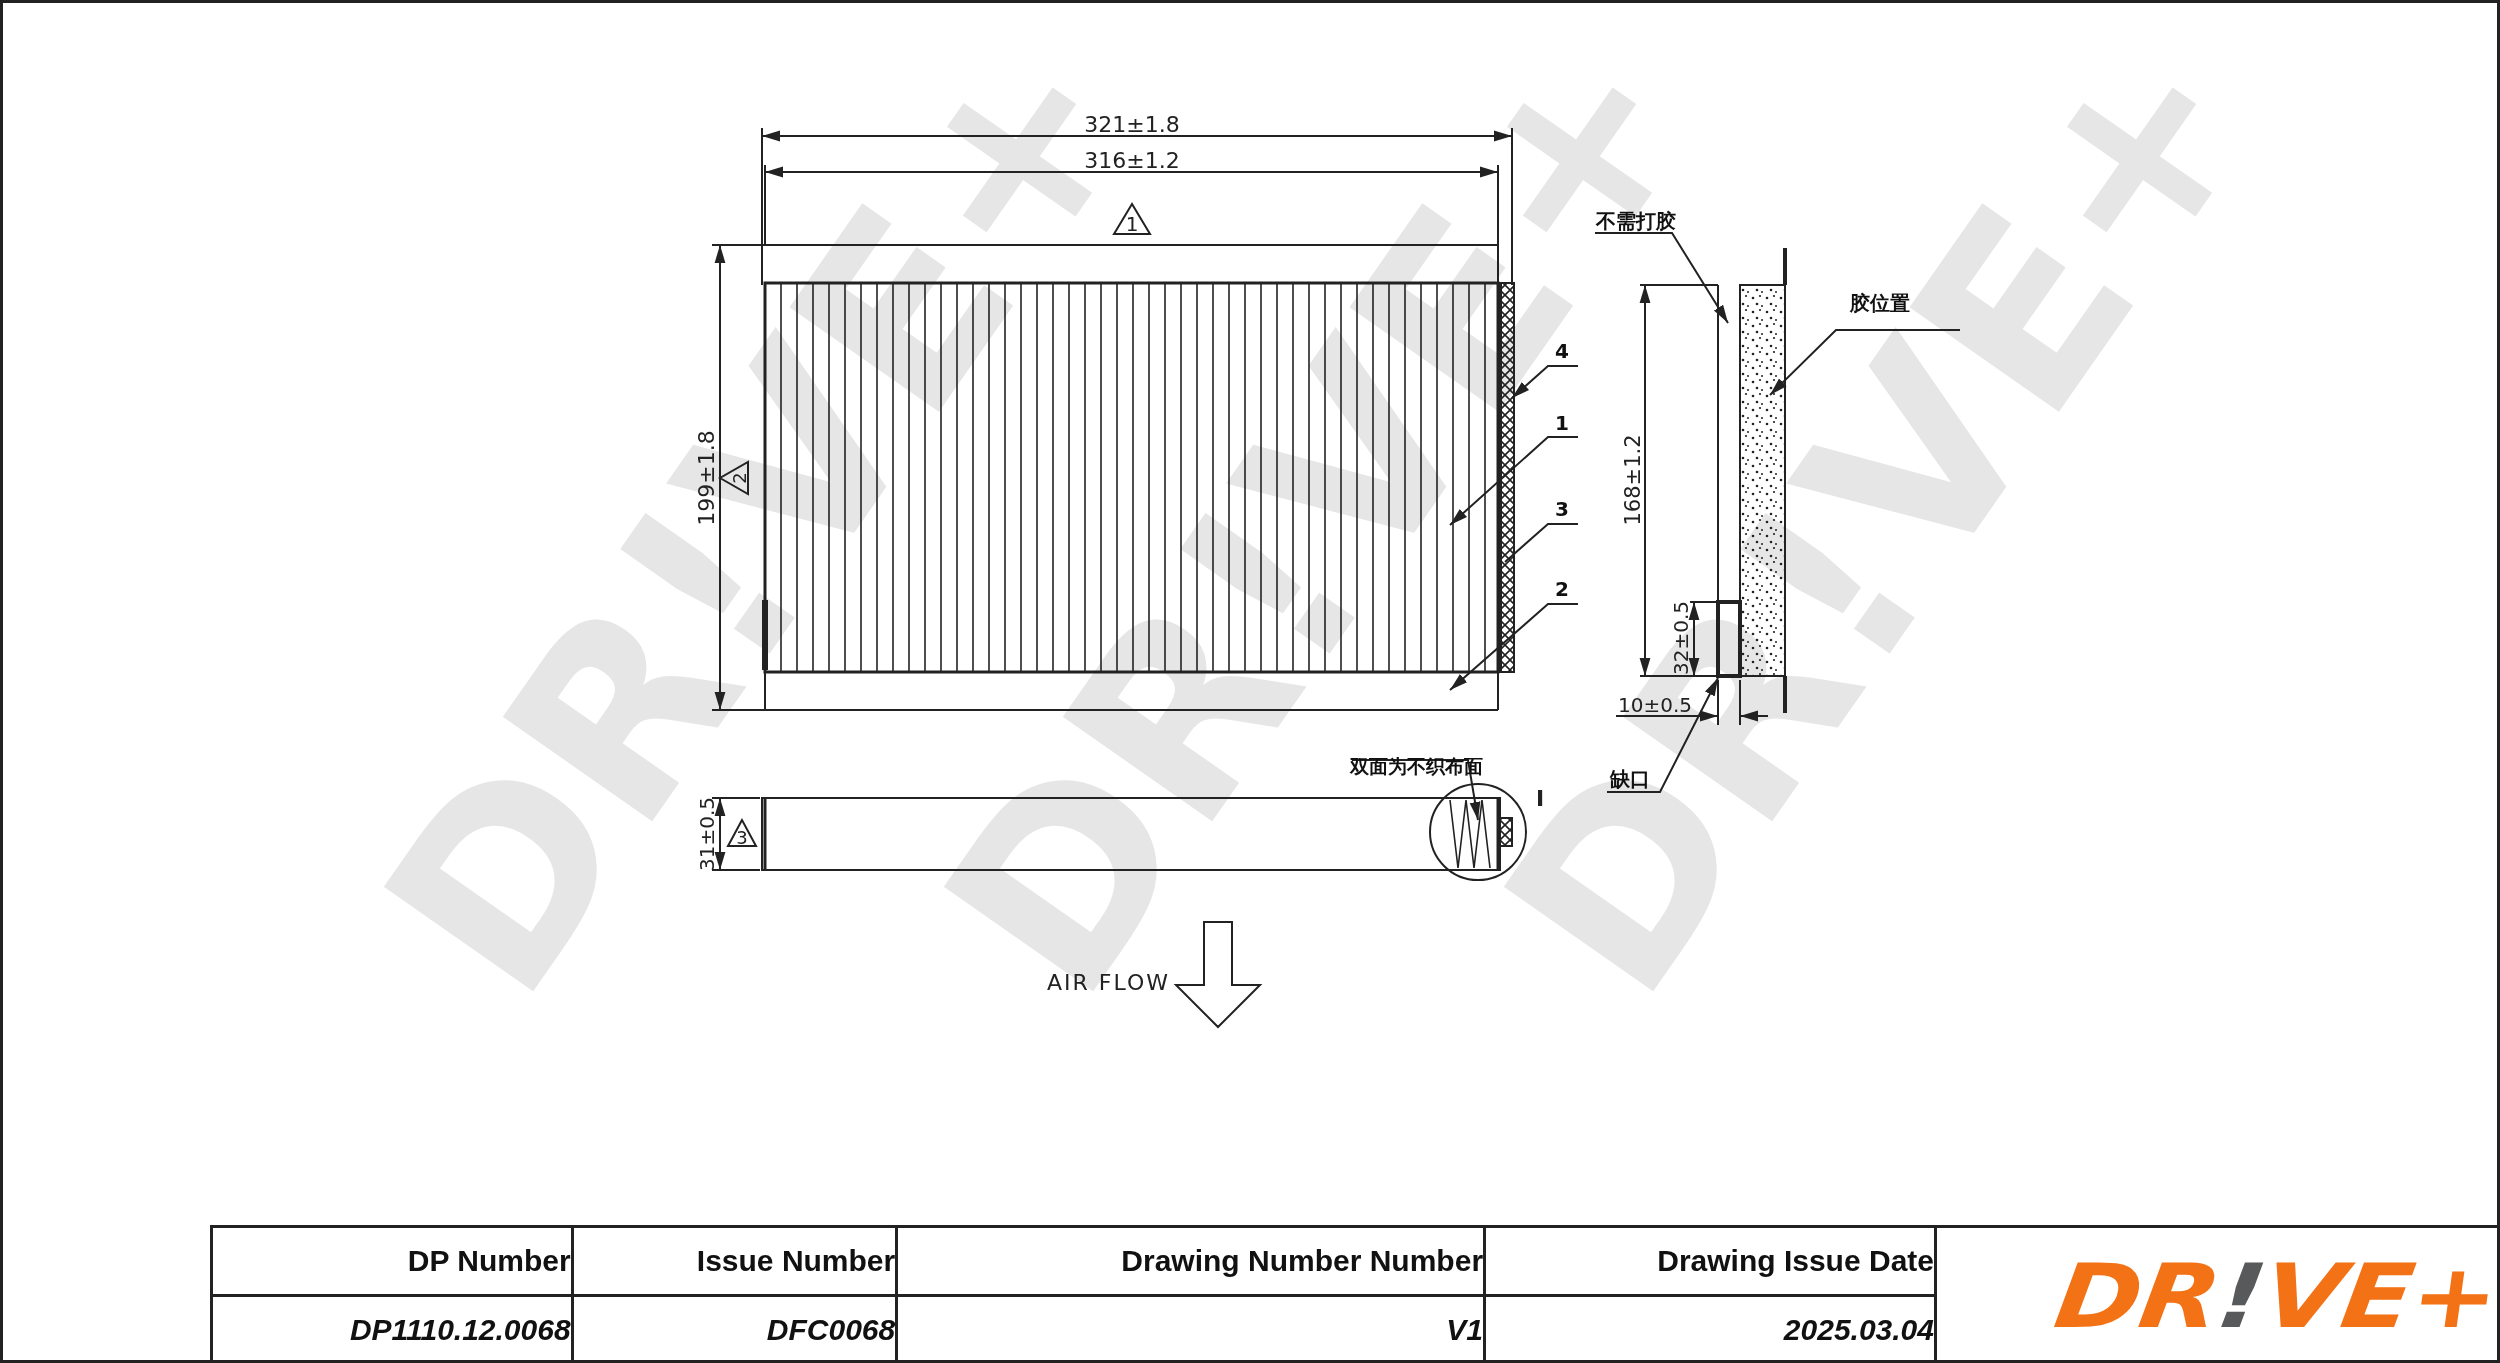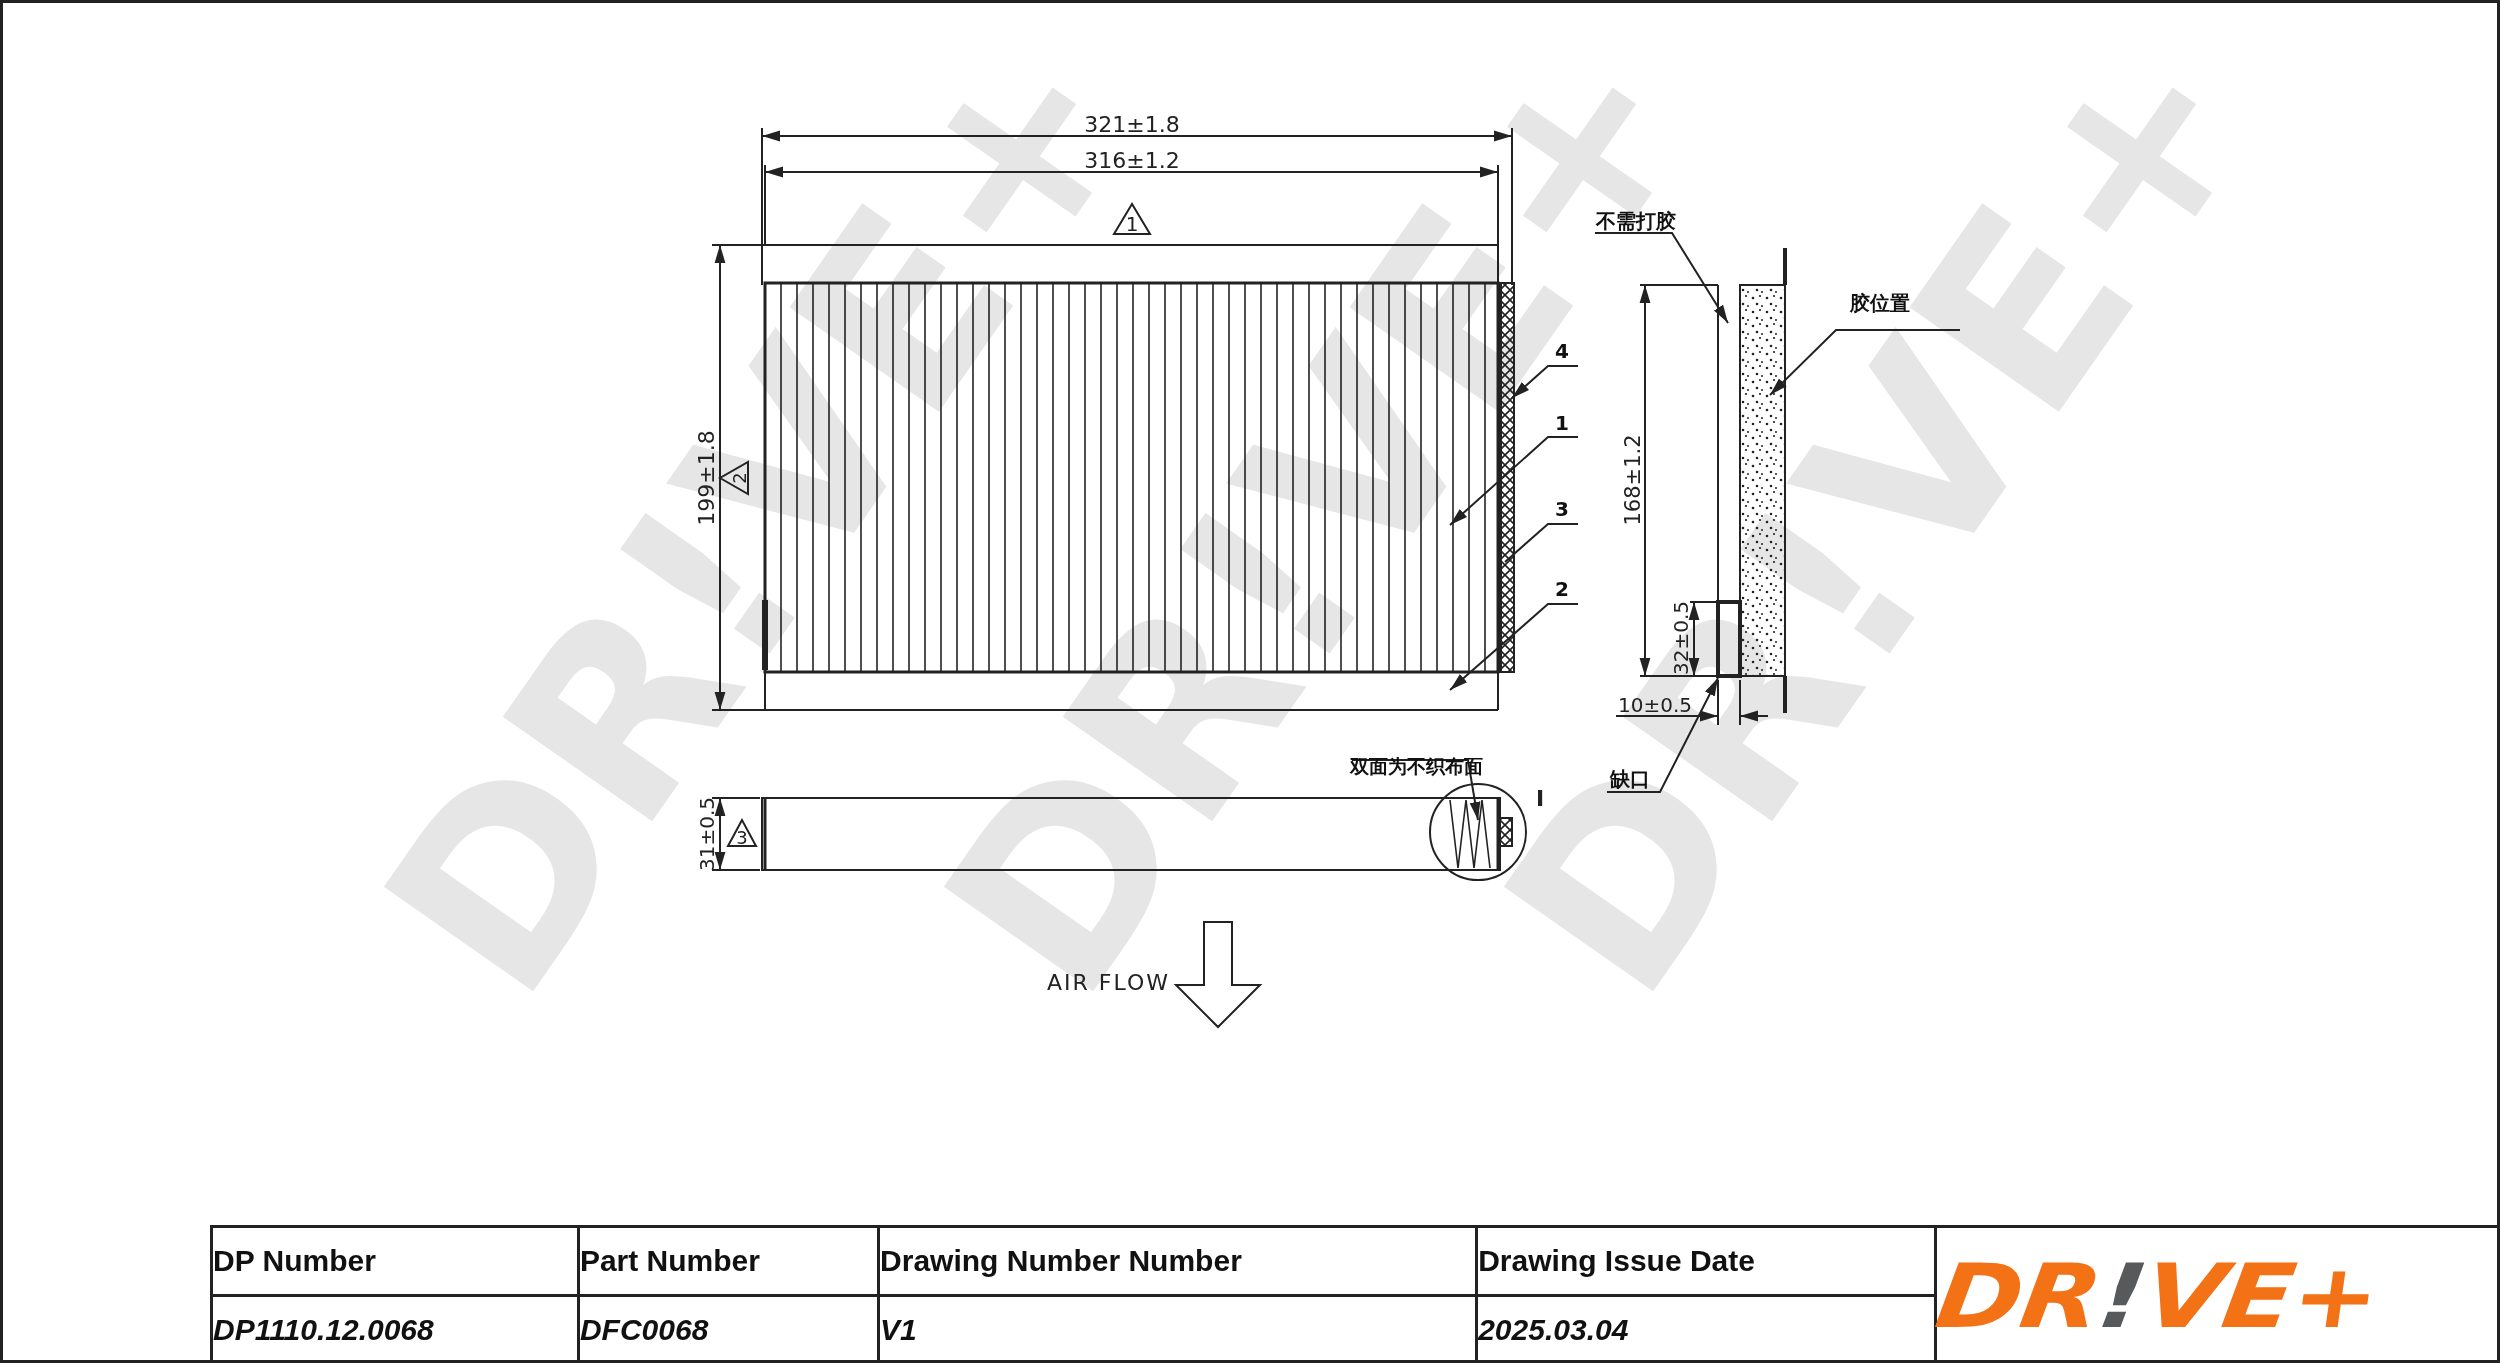--- a/index.html
+++ b/index.html
@@ -2,21 +2,21 @@
 <html><head>
 <meta charset="utf-8">
 <style>
   html, body { margin:0; padding:0; background:#ffffff; }
   body { width:2500px; height:1363px; position:relative; overflow:hidden; font-family:"Liberation Sans", sans-serif; }
   .frame { position:absolute; left:0; top:0; width:2494px; height:1357px; border:3px solid #222; box-sizing:content-box; }
   svg.drawing { position:absolute; left:0; top:0; }
   .cad-text { font-family:"DejaVu Sans", sans-serif; fill:#222; }
   .cad-cn { font-family:"DejaVu Sans", sans-serif; font-weight:bold; fill:#111; }
   .title-table { position:absolute; left:210px; top:1225px; width:2290px; height:138px; border-collapse:collapse; }
-  .title-table td { border:3px solid #222; text-align:left; vertical-align:middle; font-family:"Liberation Sans", sans-serif; font-weight:bold; font-size:30px; color:#111; padding:0; }
+  .title-table td { border:3px solid #222; text-align:right; vertical-align:middle; font-family:"Liberation Sans", sans-serif; font-weight:bold; font-size:30px; color:#111; padding:0; }
   .title-table tr.head td { height:66px; }
   .title-table tr.val td { height:66px;font-style:italic; }
   .logo-cell { width:560px; }
   .logo { font-family:"DejaVu Sans", sans-serif; font-weight:bold; font-style:italic; font-size:104px; letter-spacing:-2px; line-height:1; display:inline-block; transform:skewX(-8deg) scaleY(0.85); }
   .logo .orange { color:#f47216; }
   .logo .grey { color:#58595b; }
 </style>
 </head>
 <body>
 
@@ -199,21 +199,21 @@
   <text class="cad-text" x="1618" y="712" font-size="20">10±0.5</text>
   <text class="cad-cn" x="1596" y="228" font-size="20">不需打胶</text>
   <text class="cad-cn" x="1850" y="310" font-size="20">胶位置</text>
   <text class="cad-cn" x="1610" y="786" font-size="20">缺口</text>
 </svg>
 
 <table class="title-table">
   <tbody>
       <tr class="head">
     <td>DP Number</td>
-    <td>Part Number</td>
+    <td>Issue Number</td>
     <td>Drawing Number Number</td>
     <td>Drawing Issue Date</td>
     <td rowspan="2" class="logo-cell">
       <span class="logo">
         <span class="orange">DR</span><span class="grey">!</span><span class="orange">VE+</span>
       </span>
     </td>
   </tr>
   <tr class="val">
     <td>DP1110.12.0068</td>

